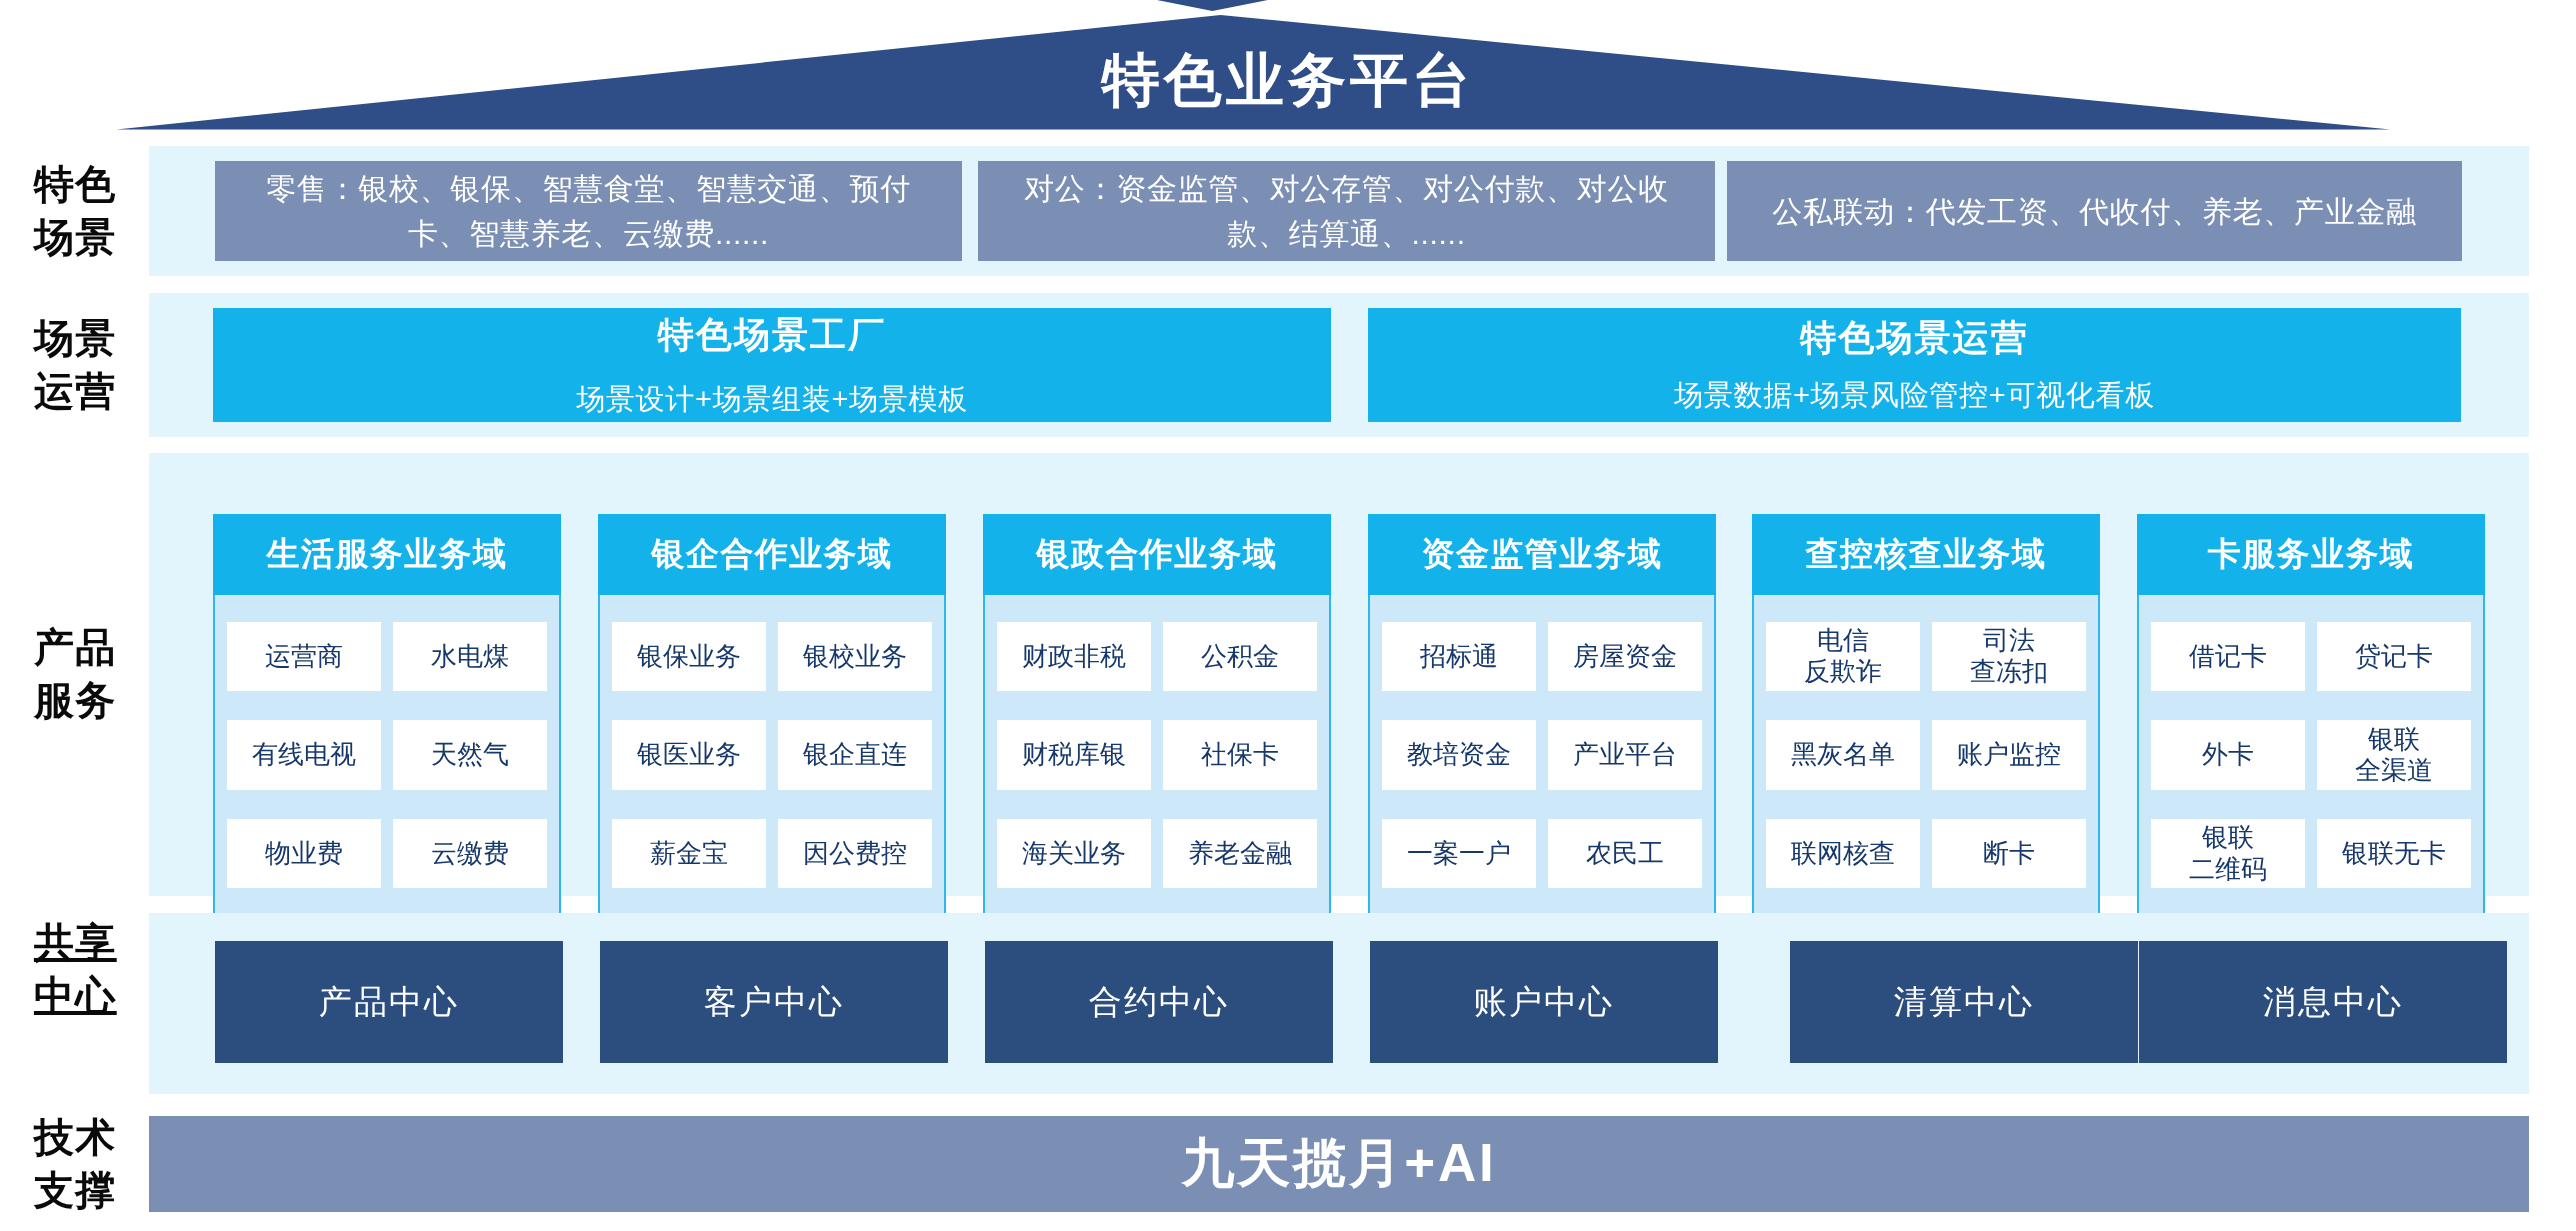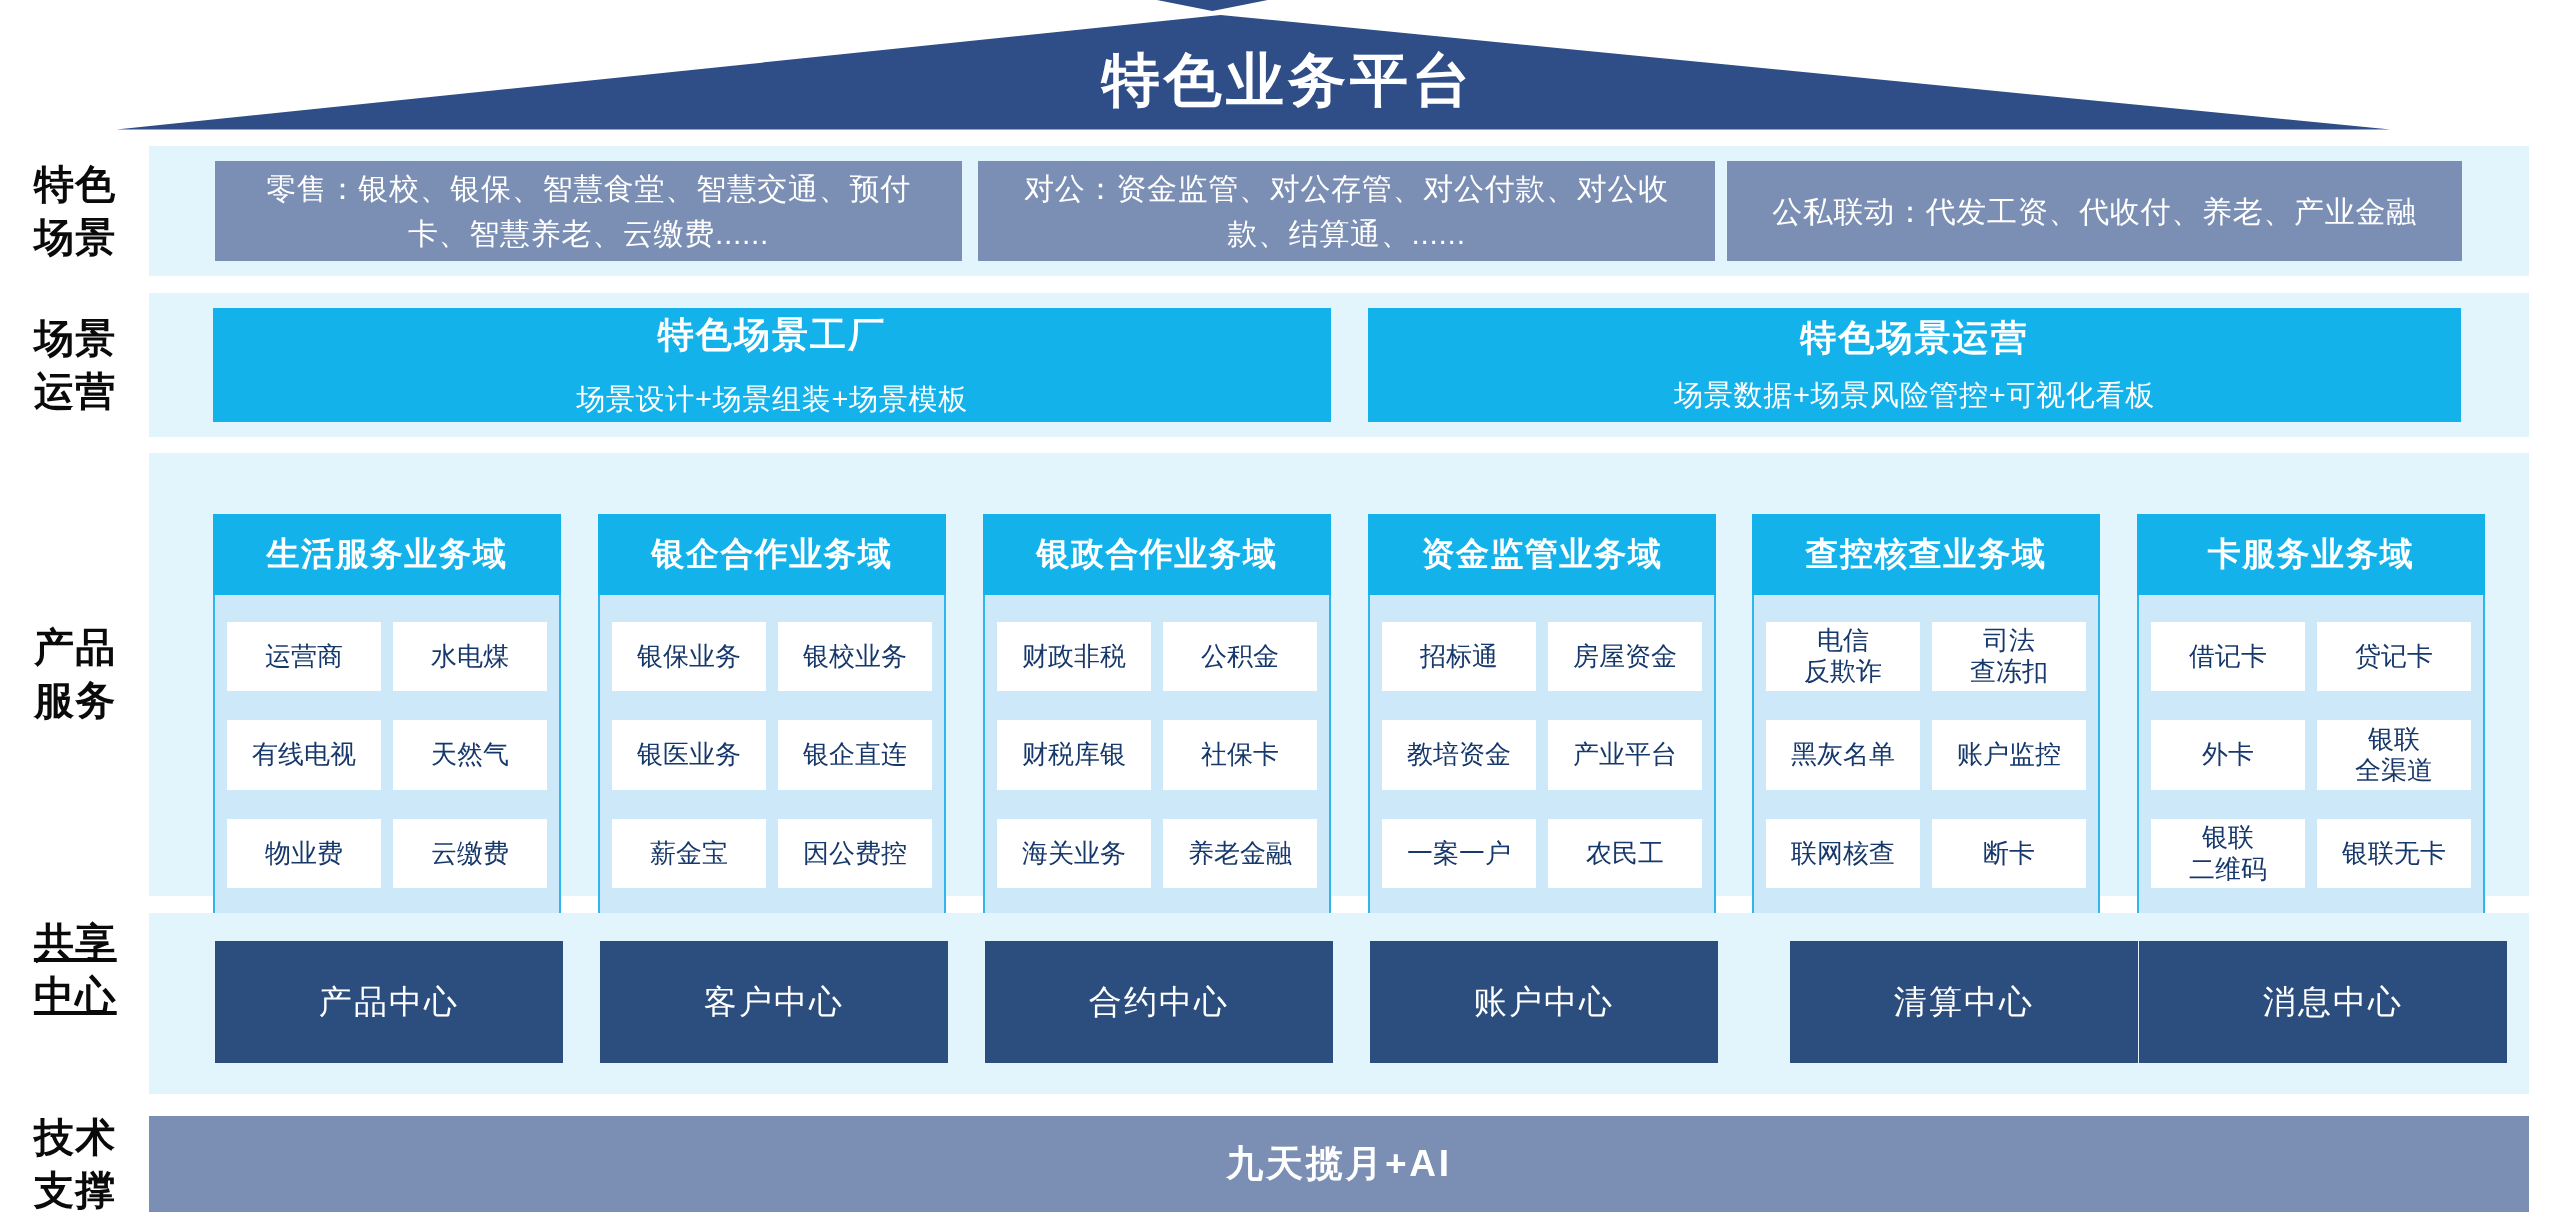--- a/index.html
+++ b/index.html
@@ -59,21 +59,21 @@
 
   
   .share-box{position:absolute;top:28px;height:122px;width:348px;background:#2C4E7E;color:#ffffff;
              display:flex;align-items:center;justify-content:center;font-size:33px;letter-spacing:2.1px;}
   #share-0{left:66px;} #share-1{left:451px;} #share-2{left:836px;}
   #share-3{left:1221px;} #share-4{left:1605px;margin-left:36px;} #share-5{left:1990px;padding-left:20px;}
 
   
   #tech-bar{position:absolute;left:149px;top:1116px;width:2380px;height:96px;background:#7B8EB3;
             color:#ffffff;display:flex;align-items:center;justify-content:center;
-            font-size:37px;font-weight:bold;letter-spacing:2.7px;}
+            font-size:53px;font-weight:bold;letter-spacing:2.7px;}
 </style>
 </head>
 <body>
 
 <div id="stage">
 
   <svg id="roof-svg" viewBox="0 0 3763 195" preserveAspectRatio="none">
     <polygon points="1690,0 1852,0 1771,16" fill="#2F4E87"></polygon>
     <polygon points="170,190 1783,22 3492,190" fill="#2F4E87"></polygon>
   </svg>

